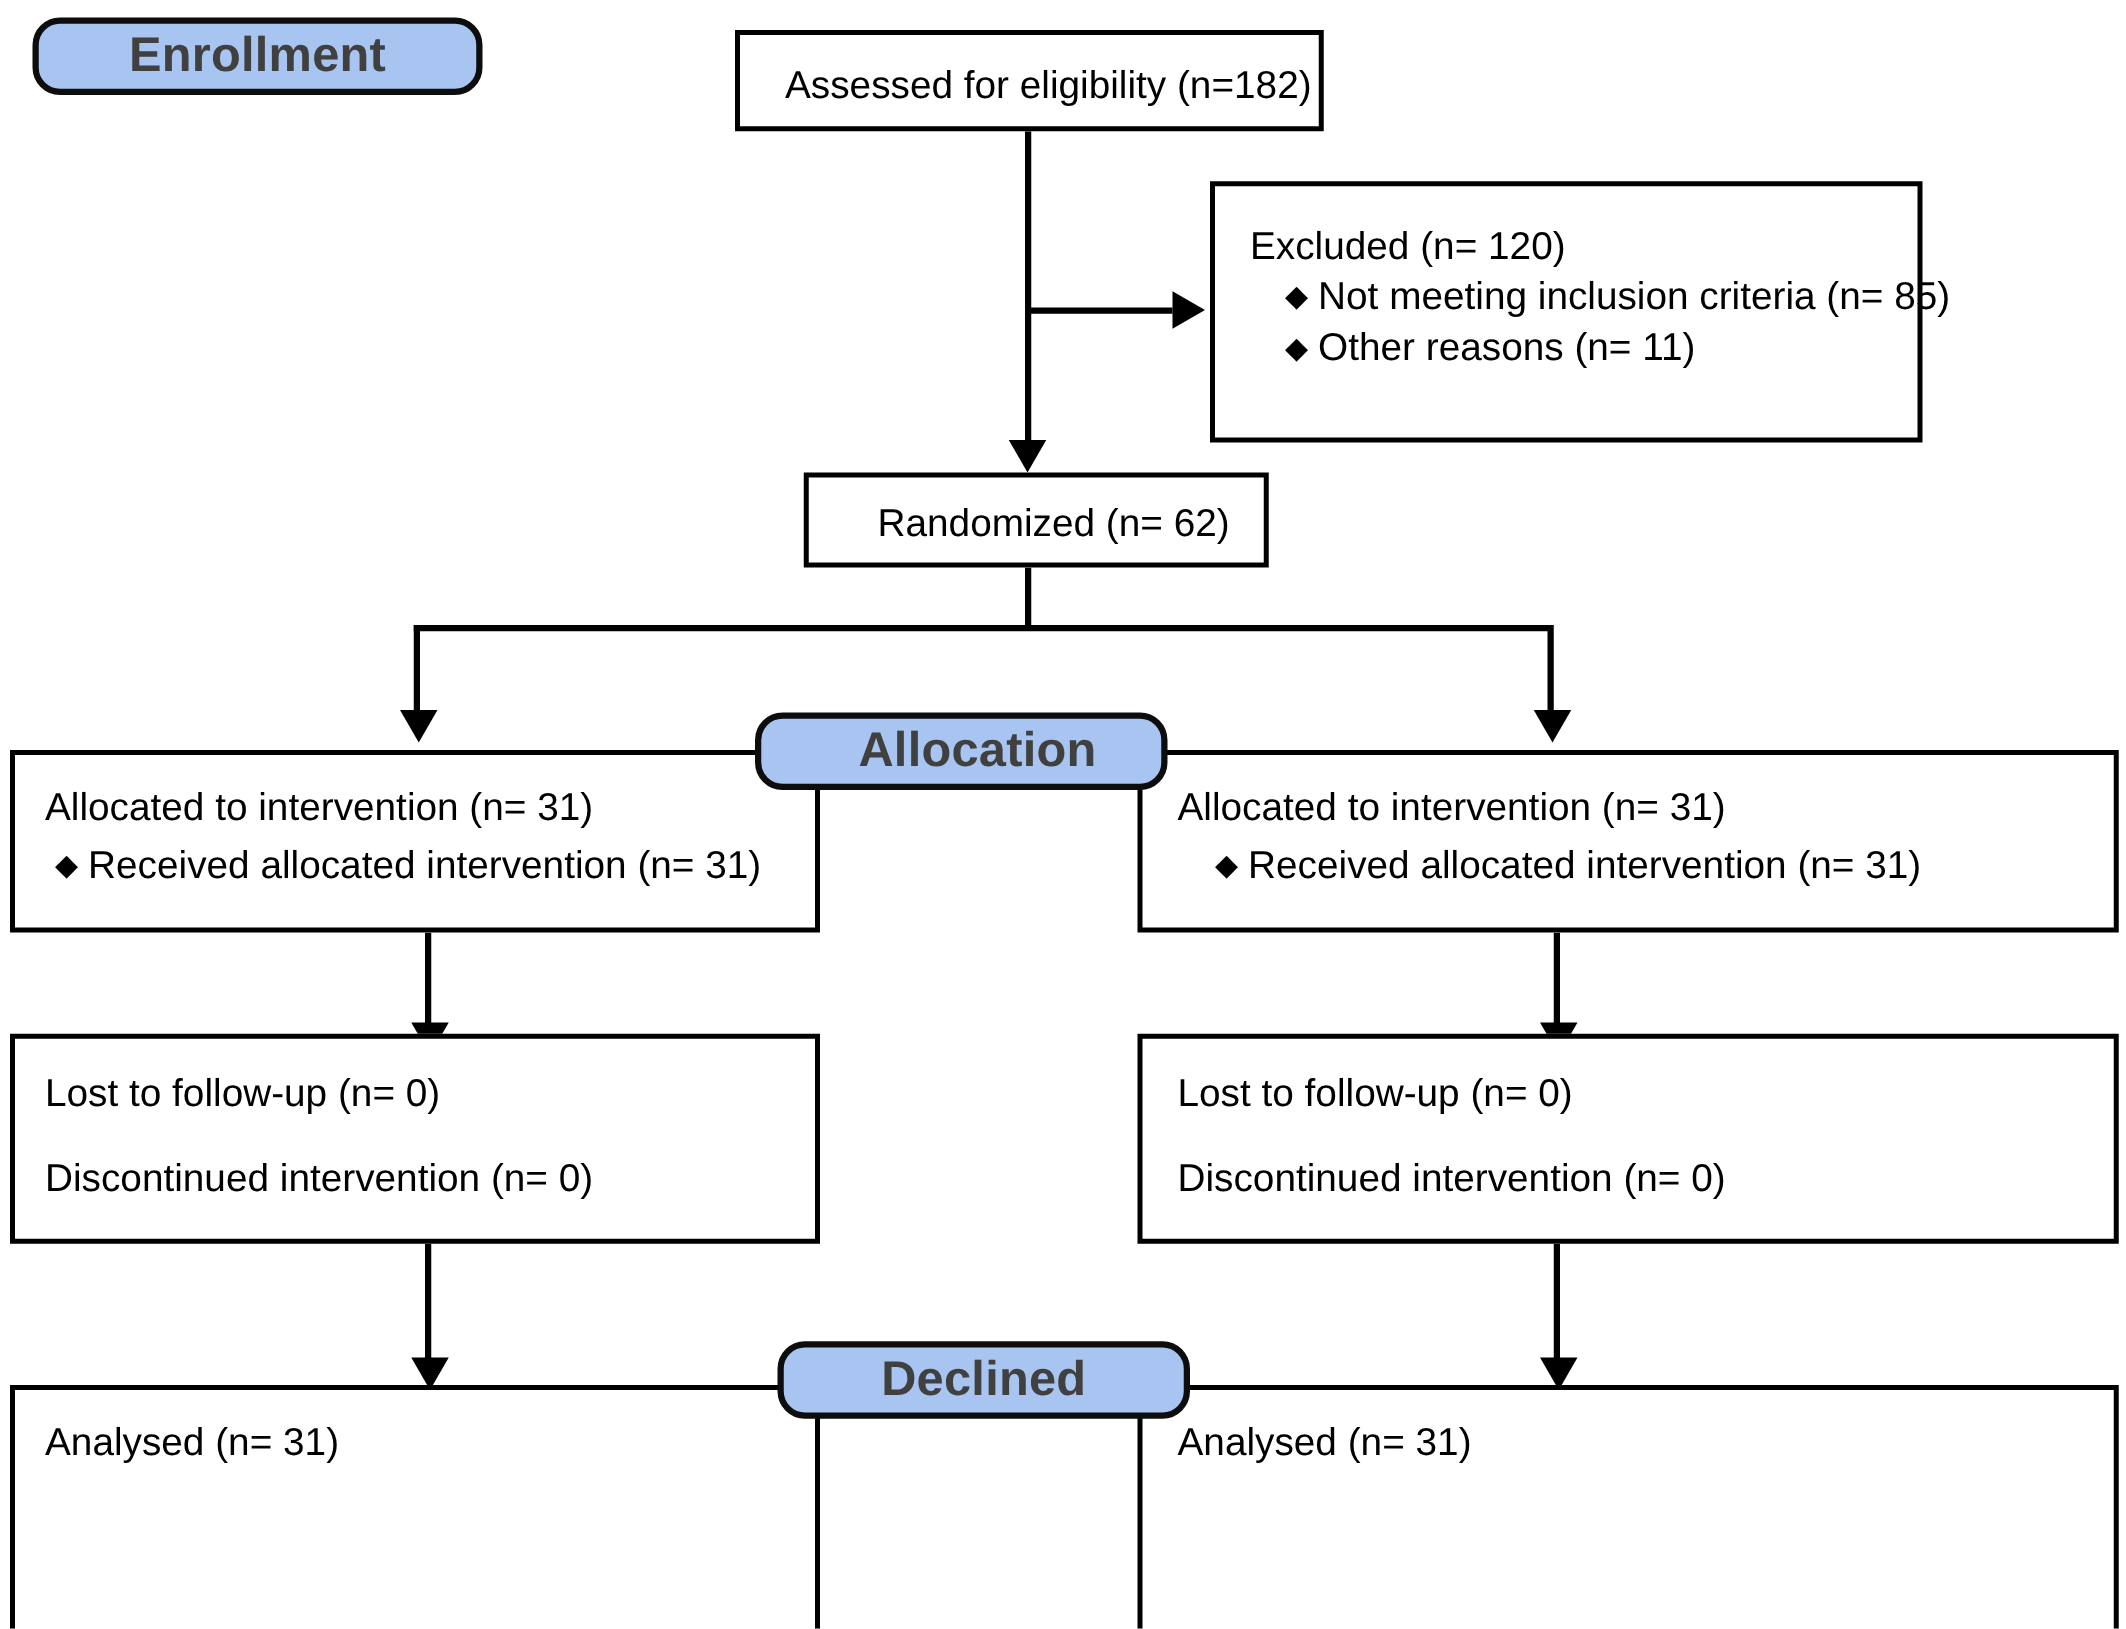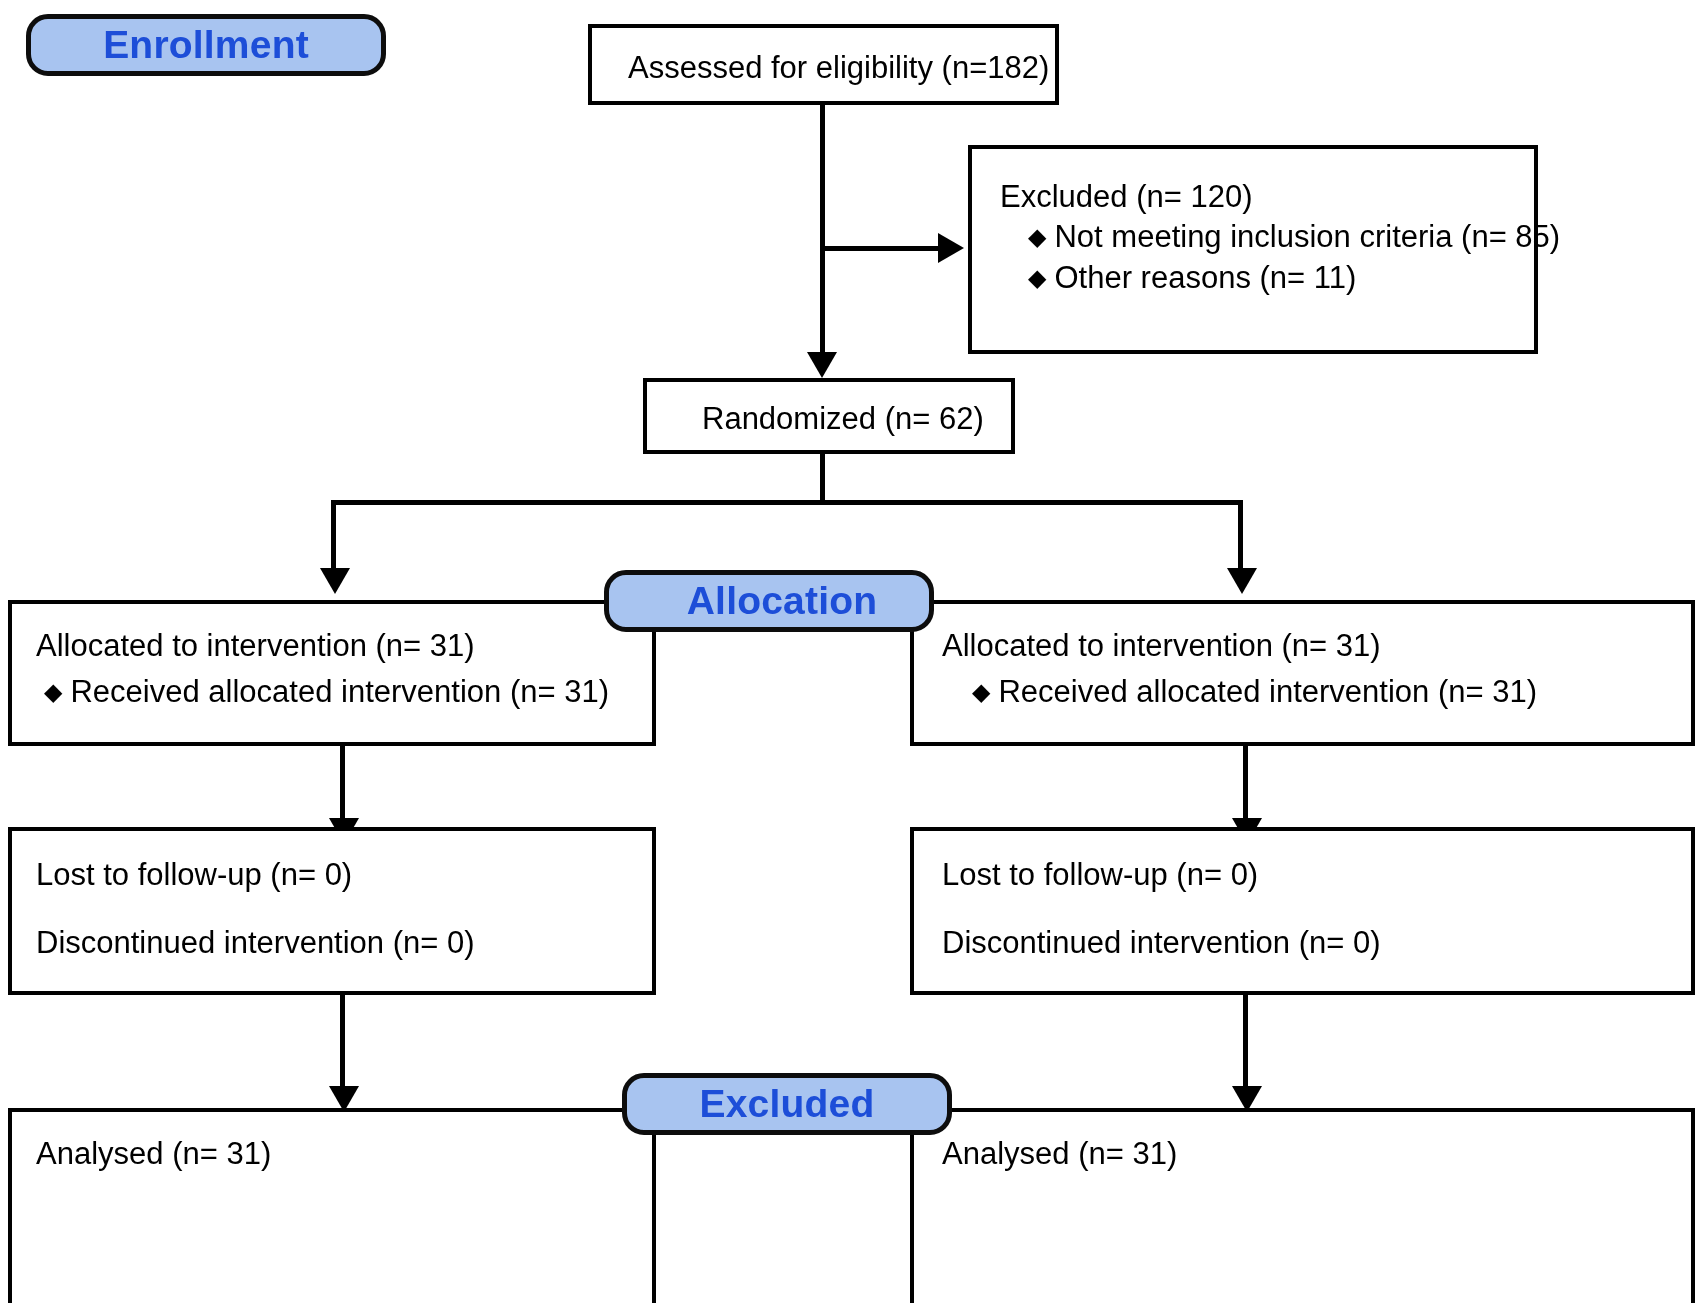--- a/index.html
+++ b/index.html
@@ -42,21 +42,21 @@
     padding-right: 8px;
   }
 
   
   .badge {
     position: absolute;
     box-sizing: border-box;
     background: #A8C4F0;
     border: 5px solid #0d0d0d;
     border-radius: 22px;
-    color: #1d4ed8;
+    color: #404040;
     font-weight: bold;
     font-size: 39px;
     display: flex;
     align-items: center;
     justify-content: center;
     letter-spacing: .2px;
     z-index: 12;
   }
 
   
@@ -162,21 +162,21 @@
     <div class="line" style="padding-top:28px;">Discontinued intervention (n= 0)</div>
   </div>
 
   <div class="vline" style="left:340px; top:995px; height:96px;"></div>
   <div class="arrow-down" style="left:329px; top:1086px;"></div>
 
   <div class="vline" style="left:1243px; top:995px; height:96px;"></div>
   <div class="arrow-down" style="left:1232px; top:1086px;"></div>
 
   <div class="badge" style="left:622px; top:1073px; width:330px; height:62px;">
-    <span>Excluded</span>
+    <span>Declined</span>
   </div>
 
   <div class="box" style="left:8px; top:1108px; width:648px; height:200px; padding:22px 0 0 24px;">
     <div class="line">Analysed  (n= 31)</div>
   </div>
 
   <div class="box" style="left:910px; top:1108px; width:785px; height:200px; padding:22px 0 0 28px;">
     <div class="line">Analysed  (n= 31)</div>
   </div>
 

